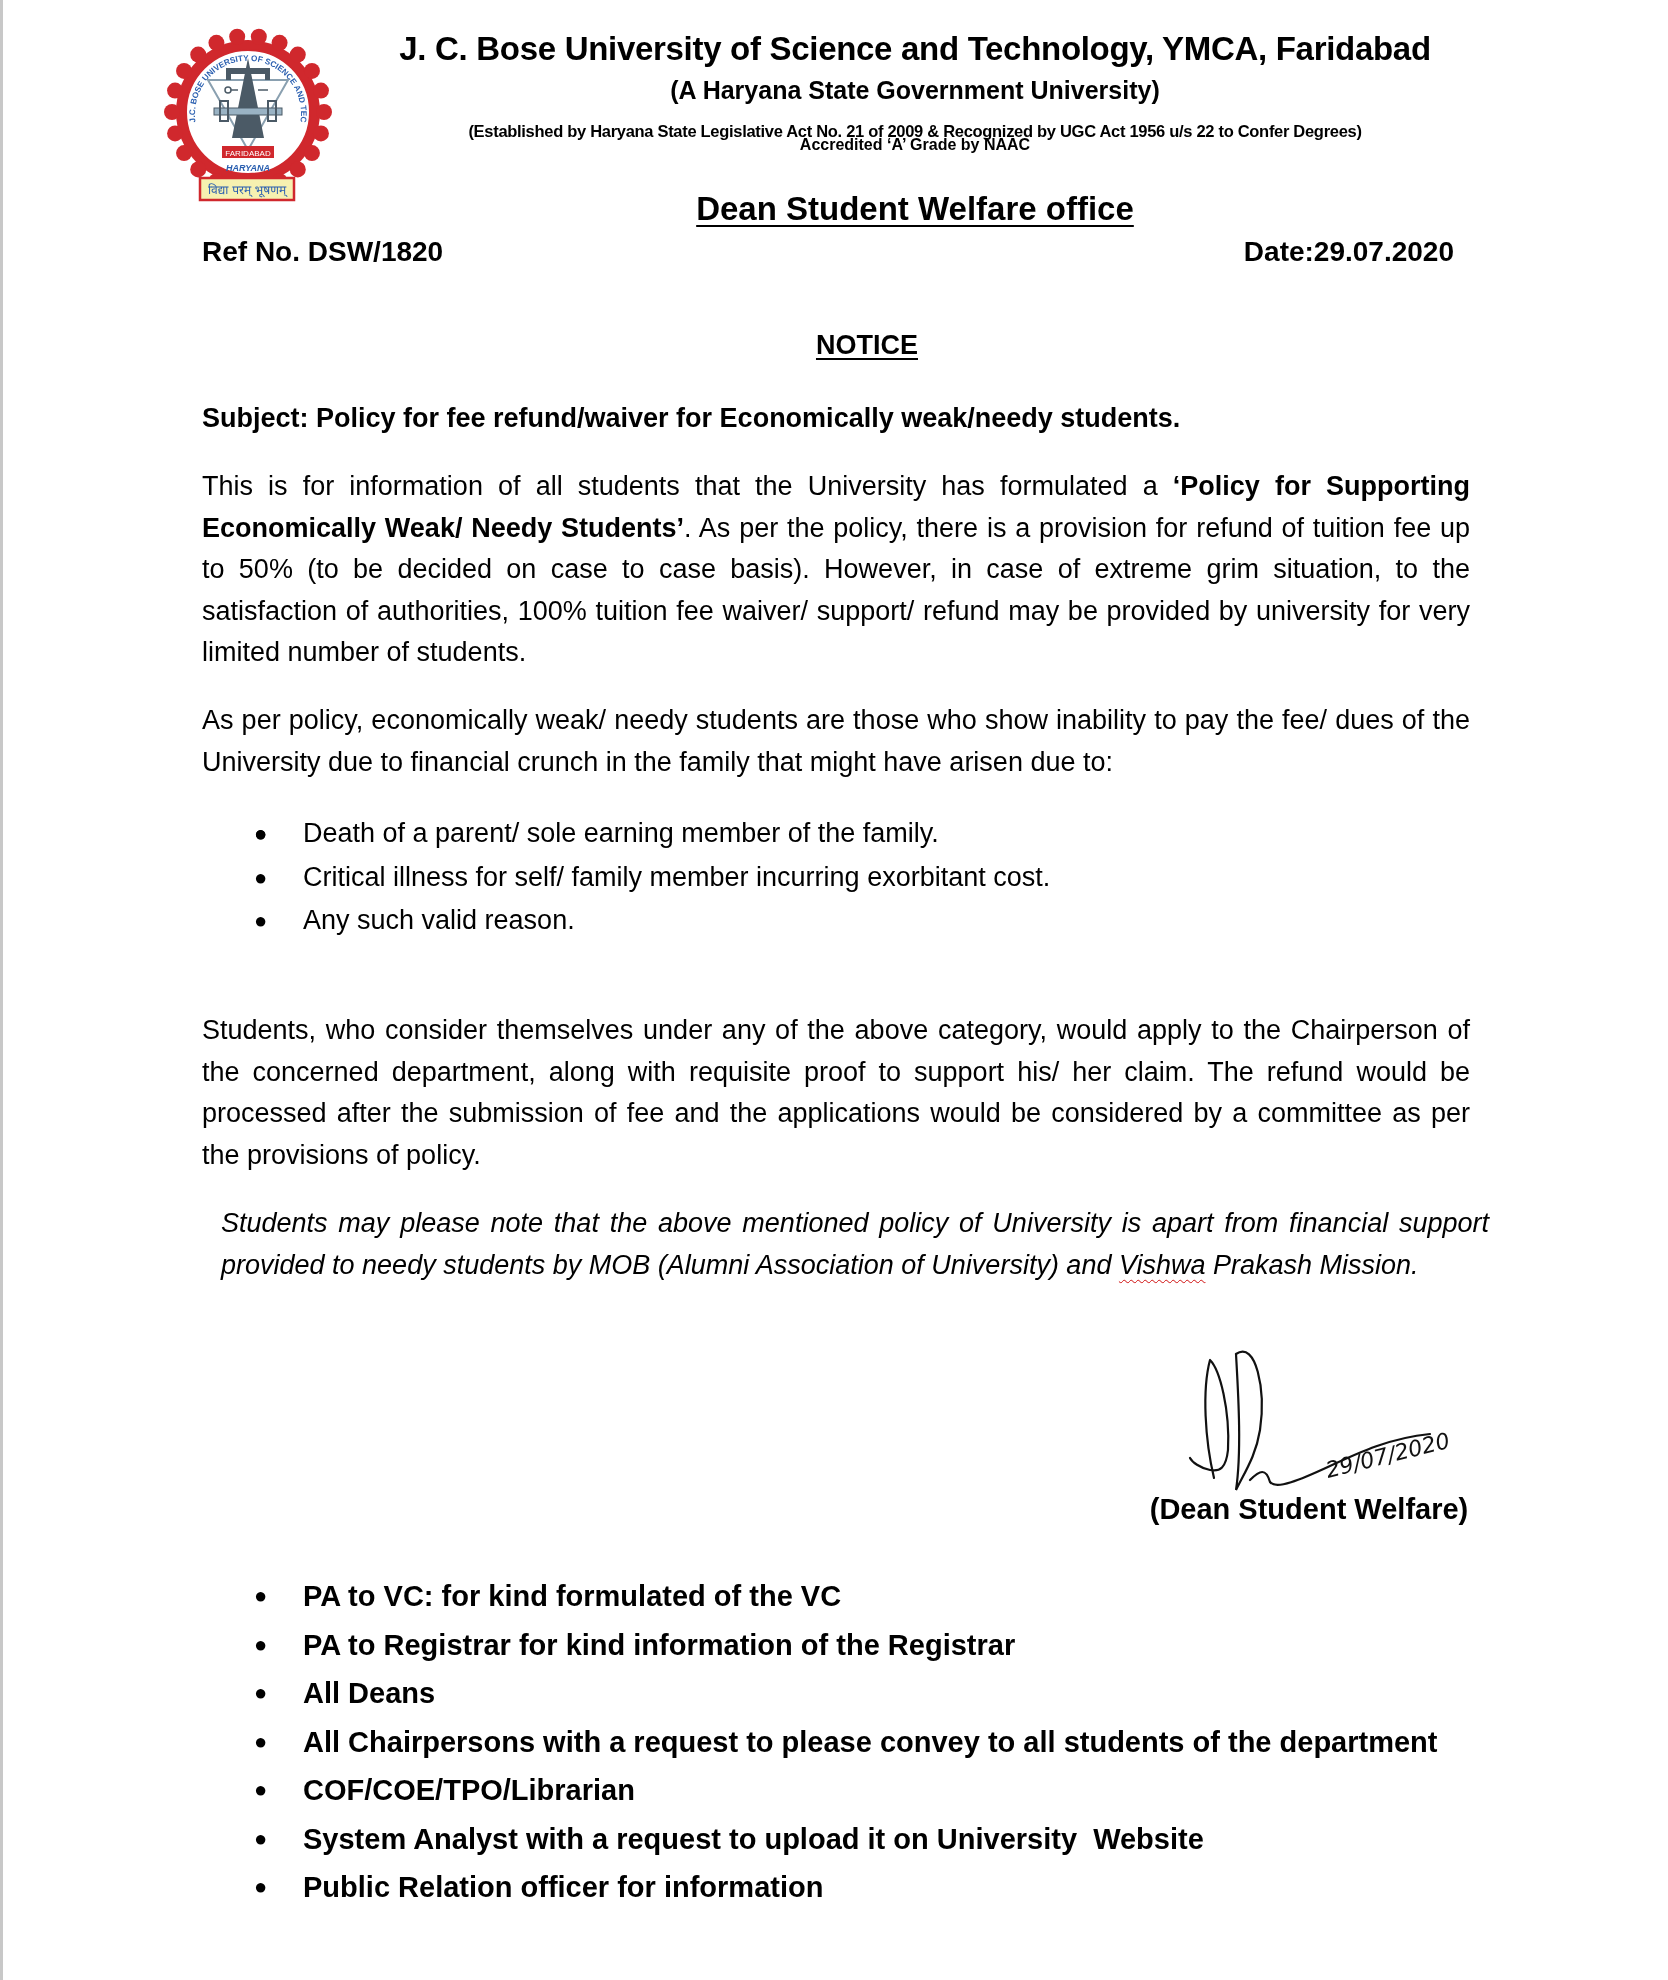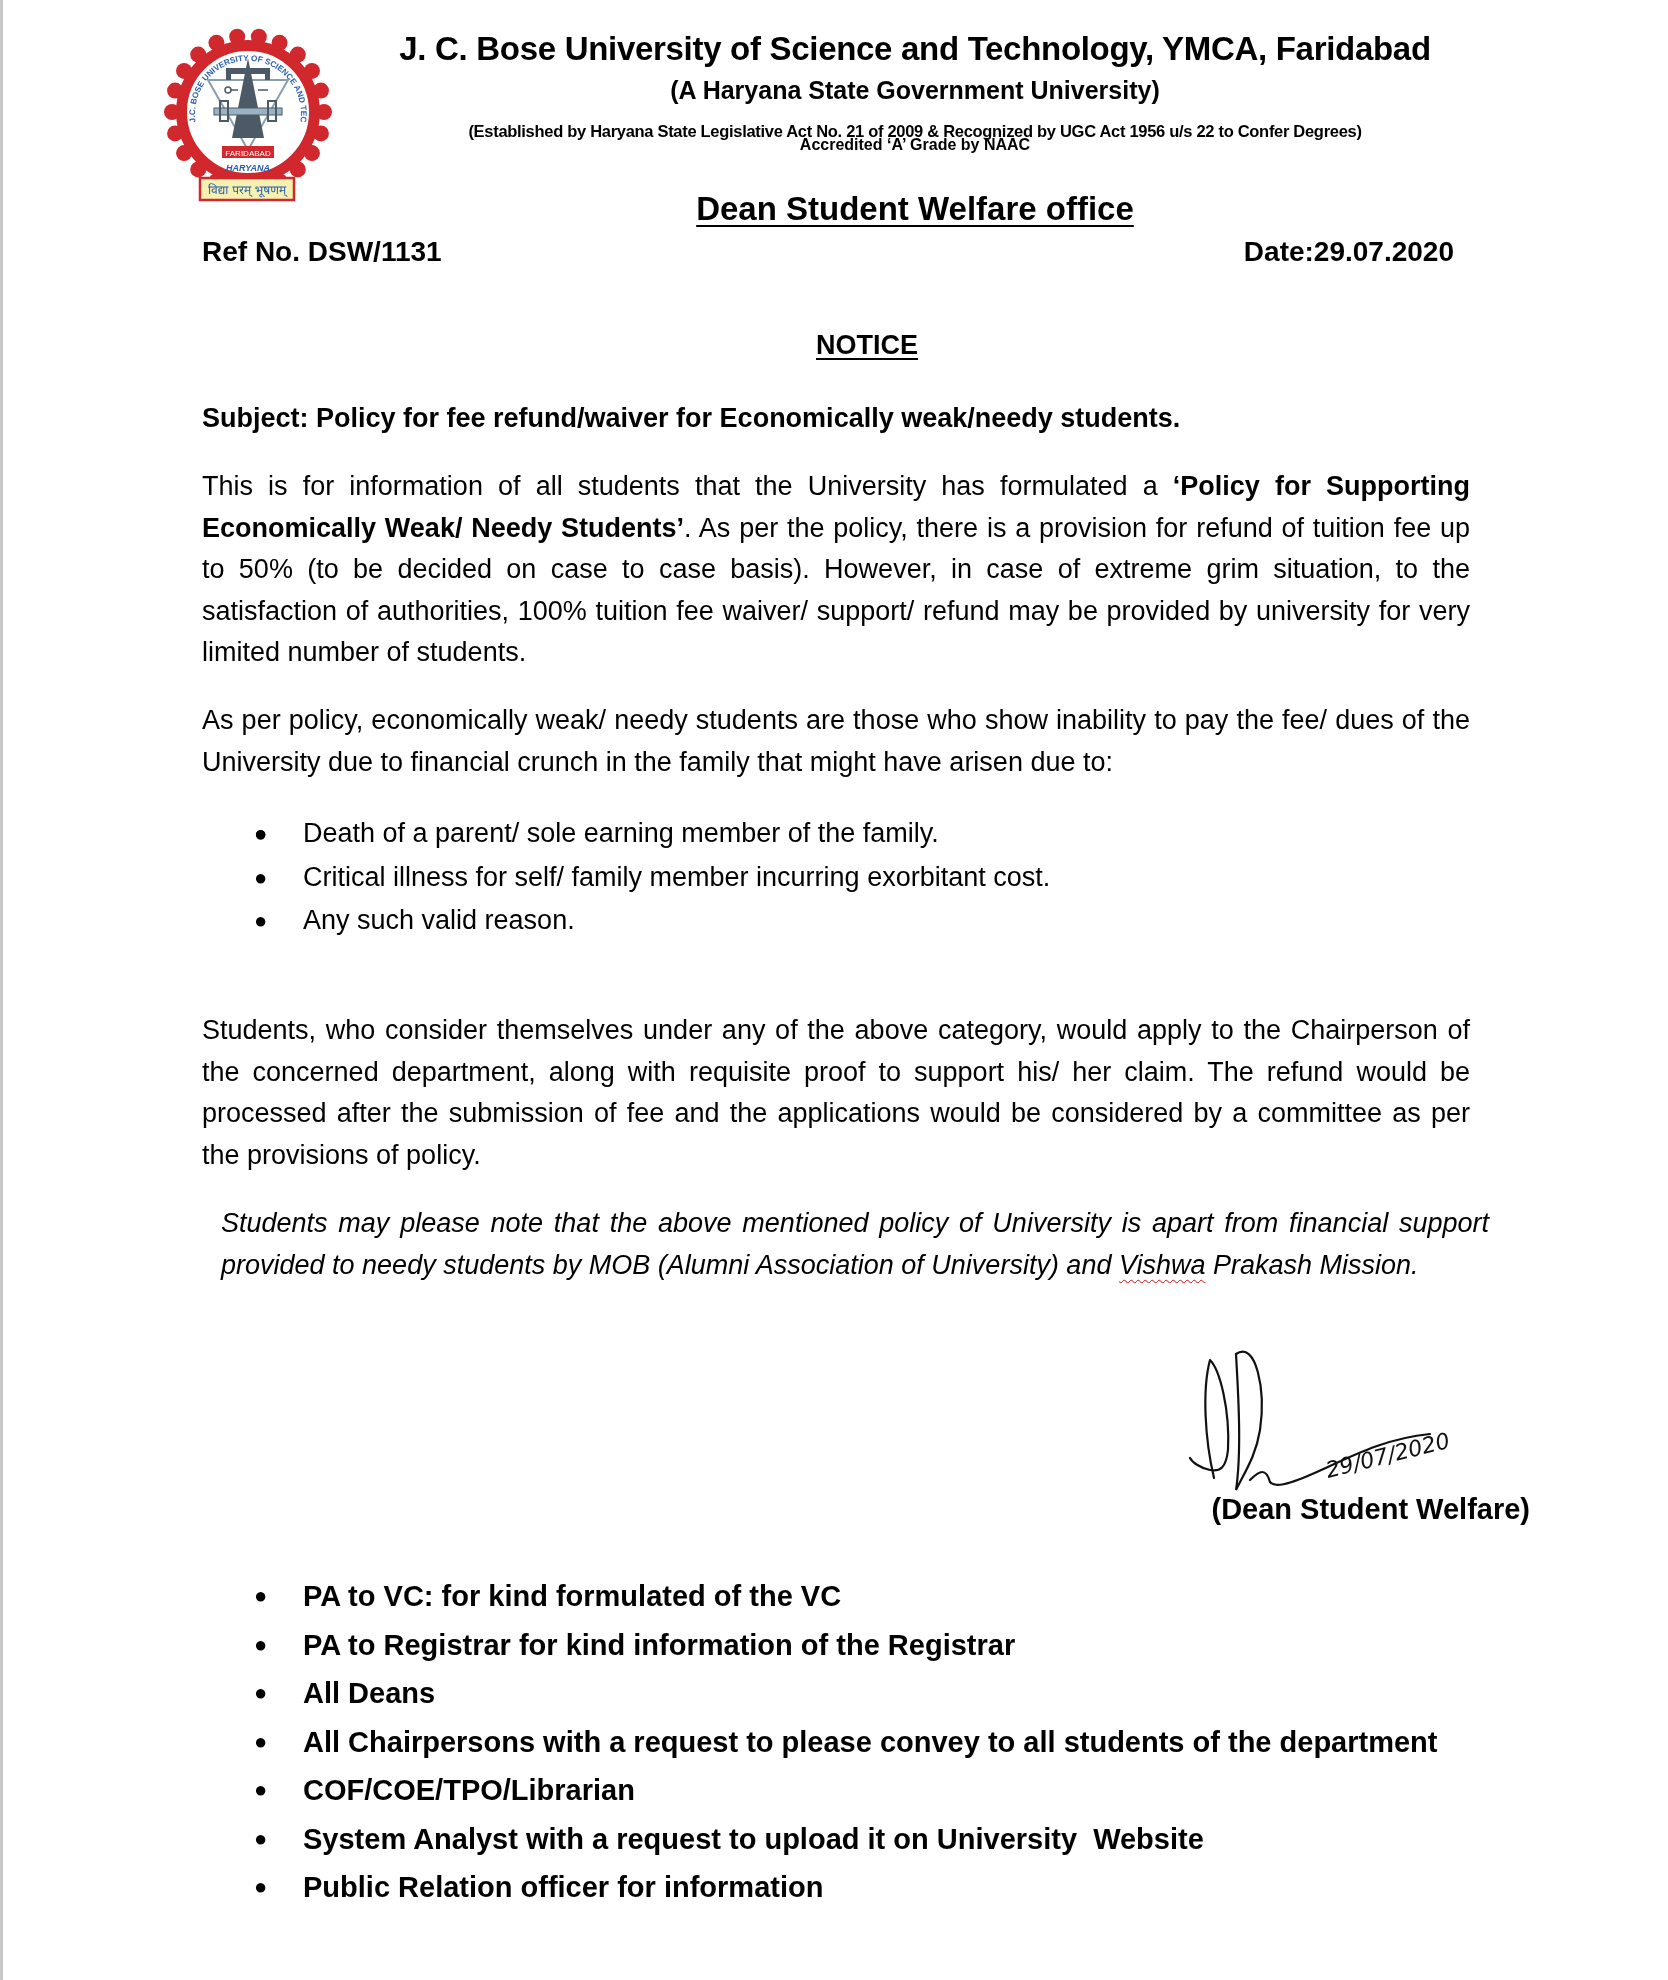--- a/index.html
+++ b/index.html
@@ -24,21 +24,21 @@
   #subject { top:398px; font-weight:bold; text-align:left; }
   #para1 { top:466px; }
   #para2 { top:700px; }
   ul.reasons { position:absolute; left:202px; top:812px; width:1268px; margin:0; padding:0; list-style:none; font-size:27px; line-height:43.5px; }
   ul.reasons li { position:relative; padding-left:101px; }
   ul.reasons li .dot { position:absolute; left:52px; top:0; font-size:22px; }
   #para3 { top:1010px; }
   #para4 { top:1203px; font-style:italic;margin-left:19px; }
   .squiggle { text-decoration:underline wavy #d01010; text-decoration-thickness:1px; text-underline-offset:5px; }
   #sig { left:1180px; top:1330px; width:310px; height:180px; }
-  #sig-title { left:1160px; width:370px; top:1493px; text-align:right; font-size:29px; font-weight:bold; }
+  #sig-title { left:1124px; width:370px; top:1493px; text-align:center; font-size:29px; font-weight:bold; }
   ul.dist { position:absolute; left:202px; top:1572px; width:1300px; margin:0; padding:0; list-style:none; font-size:29px; line-height:48.5px; }
   ul.dist li { position:relative; padding-left:101px; white-space:pre; }
   ul.dist li .dot { position:absolute; left:52px; top:0; font-size:22px; }
 </style>
 </head>
 <body>
 
 <div class="edge"></div>
 
 <svg id="logo" class="abs" viewBox="0 0 176 178">
@@ -97,21 +97,21 @@
   <text x="87" y="166" text-anchor="middle" font-size="12" fill="#2a5fb0" font-family="DejaVu Sans, sans-serif">विद्या परम् भूषणम्</text>
 </svg>
 
 <div id="uni-name" class="abs hdr carlito">J. C. Bose University of Science and Technology, YMCA, Faridabad</div>
 <div id="uni-sub" class="abs hdr carlito">(A Haryana State Government University)</div>
 <div id="uni-est" class="abs hdr carlito">(Established by Haryana State Legislative Act No. 21 of 2009 &amp; Recognized by UGC Act 1956 u/s 22 to Confer Degrees)</div>
 <div id="uni-acc" class="abs hdr carlito">Accredited ‘A’ Grade by NAAC</div>
 
 <div id="office" class="abs carlito"><span>Dean Student Welfare office</span></div>
 
-<div id="ref" class="abs carlito">Ref No. DSW/1131</div>
+<div id="ref" class="abs carlito">Ref No. DSW/1820</div>
 <div id="date" class="abs carlito">Date:29.07.2020</div>
 
 <div id="notice" class="abs arialn"><span>NOTICE</span></div>
 
 <div id="subject" class="abs body-text arialn">Subject: Policy for fee refund/waiver for Economically weak/needy students.</div>
 
 <div id="para1" class="abs body-text arialn"><span>This is for information of all students that the University has formulated a </span><b>‘Policy for Supporting Economically Weak/ Needy Students’</b><span>.  As per the policy, there is a provision for refund of tuition fee up to 50% (to be decided on case to case basis). However, in case of extreme grim situation, to the satisfaction of authorities, 100% tuition fee waiver/ support/ refund may be provided by university for very limited number of students.</span></div>
 
 <div id="para2" class="abs body-text arialn">As per policy, economically weak/ needy students are those who show inability to pay the fee/ dues of the University due to financial crunch in the family that might have arisen due to:</div>
 

